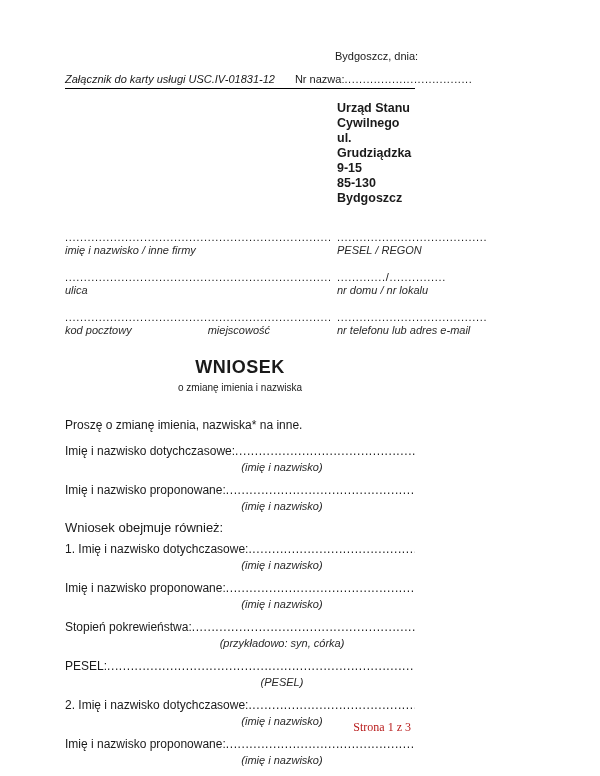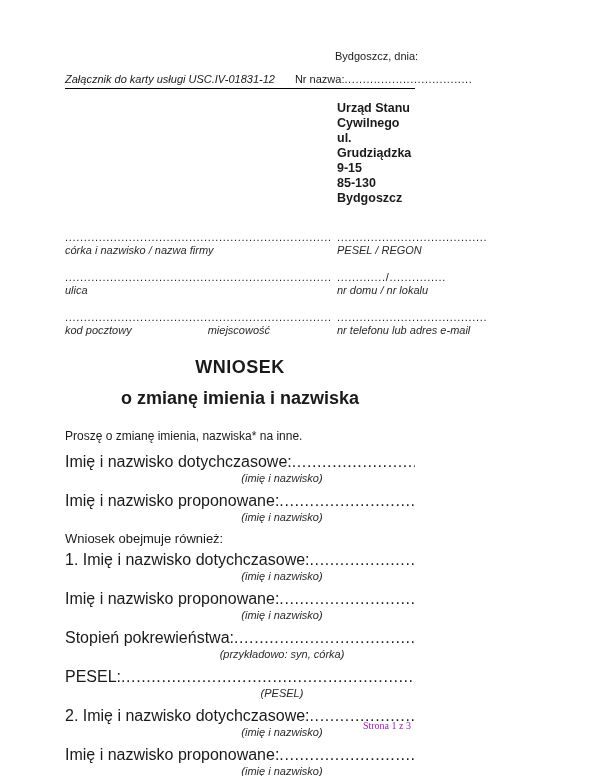--- a/index.html
+++ b/index.html
@@ -29,32 +29,32 @@
   .acol-l{width:265px;margin-right:7px;}
   .acol-r{flex:1;}
   .dotline{overflow:hidden;white-space:nowrap;font-size:11px;line-height:12px;letter-spacing:0.7px;height:12px;}
   .pairline{font-size:11px;line-height:12px;letter-spacing:0.7px;height:12px;white-space:nowrap;}
   .alabel{font-style:italic;font-size:11px;line-height:13px;margin-top:1px;color:#2a2a2a;}
   .alabel-split{display:flex;}
   .alabel-split .b{margin-left:76px;}
   
   .title-block{text-align:center;margin-top:20px;}
   .title-main{font-size:18px;font-weight:bold;line-height:20px;letter-spacing:0.5px;}
-  .title-sub{font-size:18px;font-weight:bold;line-height:15px;margin-top:14px;}
+  .title-sub{font-size:10px;font-weight:normal;line-height:15px;margin-top:3px;}
   
   .intro{font-size:12px;line-height:16px;margin:22px 0 0 0;}
   .fblock{margin-top:9px;}
   .fblock.first{margin-top:10px;}
   .fblock.tight{margin-top:5px;}
-  .fline{display:flex;font-size:16px;line-height:16px;}
+  .fline{display:flex;font-size:12px;line-height:16px;}
   .fl-label{white-space:nowrap;}
   .fcaption{font-size:11px;font-style:italic;text-align:center;padding-left:84px;line-height:12px;margin-top:2px;color:#2a2a2a;}
   .also{font-size:13px;line-height:16px;margin:8px 0 0 0;}
   
-  .footer{position:absolute;top:720px;right:77px;font-family:"Liberation Serif","DejaVu Serif",serif;font-size:10px;color:#a21caf;}
+  .footer{position:absolute;top:720px;right:77px;font-family:"Liberation Serif","DejaVu Serif",serif;font-size:12px;color:#b91c1c;}
 </style>
 </head>
 <body>
 
 <div class="page">
 
   <div class="date-line">
     <span class="lbl">Bydgoszcz, dnia:</span>
     <span class="dotfill">........................................................................................................................................................................................</span>
   </div>
@@ -72,21 +72,21 @@
     <div>Urząd Stanu Cywilnego</div>
     <div>ul. Grudziądzka 9-15</div>
     <div>85-130 Bydgoszcz</div>
   </div>
 
   <div class="fields">
 
     <div class="arow">
       <div class="acol-l">
         <div class="dotline">........................................................................................................................................................................................</div>
-        <div class="alabel">córka i nazwisko / nazwa firmy</div>
+        <div class="alabel">imię i nazwisko / inne firmy</div>
       </div>
       <div class="acol-r">
         <div class="dotline">........................................................................................................................................................................................</div>
         <div class="alabel">PESEL / REGON</div>
       </div>
     </div>
 
     <div class="arow">
       <div class="acol-l">
         <div class="dotline">........................................................................................................................................................................................</div>

